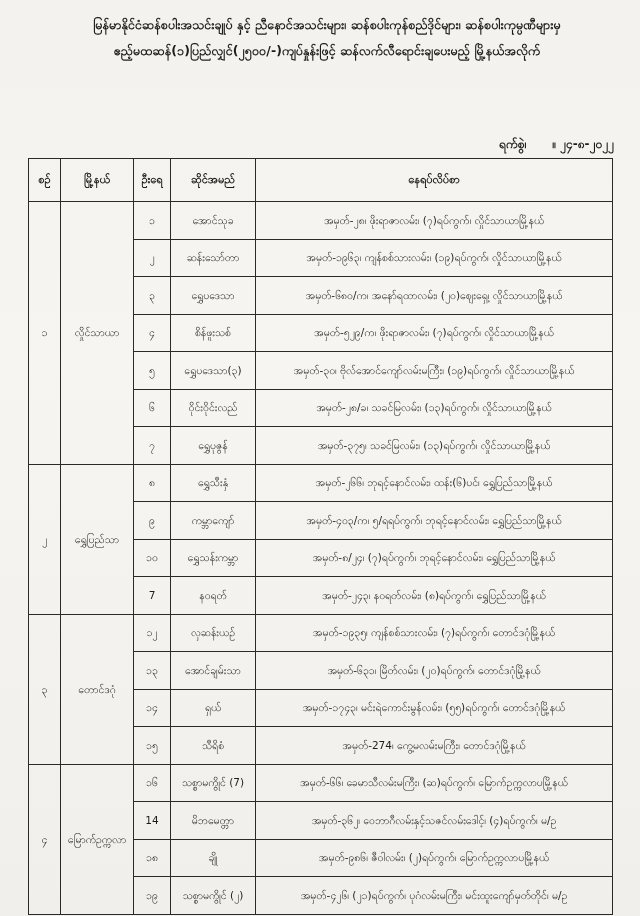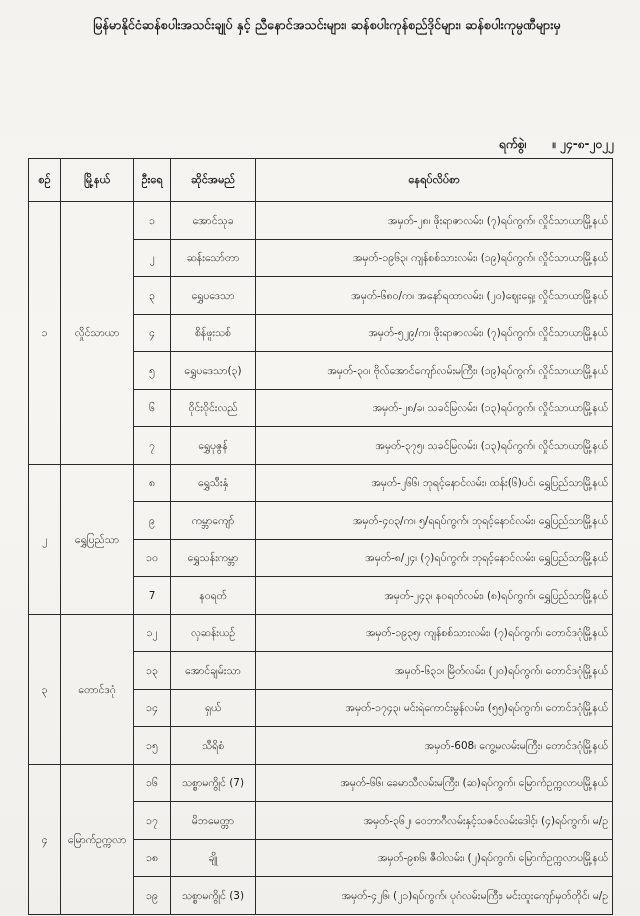--- a/index.html
+++ b/index.html
@@ -64,32 +64,33 @@
   }
   col.c-no    { width: 32px; }
   col.c-town  { width: 73px; }
   col.c-count { width: 37px; }
   col.c-shop  { width: 85px; }
   col.c-addr  { width: 357px; }
   td.cell-serial, td.cell-groupno, td.cell-town, td.cell-shop {
     text-align: center;
   }
   td.cell-addr {
-    text-align: right;
+    text-align: center;
     padding-left: 6px;
   }
   tr.data-row { height: 37.5px; }
 </style>
 </head>
 <body>
 
 <div class="page">
 
   <div class="doc-header">
     <span class="tline">မြန်မာနိုင်ငံဆန်စပါးအသင်းချုပ် နှင့် ညီနောင်အသင်းများ၊ ဆန်စပါးကုန်စည်ဒိုင်များ၊ ဆန်စပါးကုမ္ပဏီများမှ</span>
+    <span class="tline">ဧည့်မထဆန်(၁)ပြည်လျှင်(၂၅၀၀/-)ကျပ်နှုန်းဖြင့် ဆန်လက်လီရောင်းချပေးမည့် မြို့နယ်အလိုက်</span>
   </div>
 
   <div class="date-line">
     <span>ရက်စွဲ၊</span>
     <span>။ ၂၄-၈-၂၀၂၂</span>
   </div>
 
   <table class="shops">
     <colgroup>
       <col class="c-no">
@@ -180,40 +181,40 @@
           <td class="cell-addr">အမှတ်-၆၃၁၊ မြိတ်လမ်း၊ (၂၀)ရပ်ကွက်၊ တောင်ဒဂုံမြို့နယ်</td>
         </tr>
         <tr class="data-row">
           <td class="cell-serial">၁၄</td>
           <td class="cell-shop">ရှယ်</td>
           <td class="cell-addr">အမှတ်-၁၇၄၃၊ မင်းရဲကောင်းမွန်လမ်း၊ (၅၅)ရပ်ကွက်၊ တောင်ဒဂုံမြို့နယ်</td>
         </tr>
         <tr class="data-row">
           <td class="cell-serial">၁၅</td>
           <td class="cell-shop">သီရိစံ</td>
-          <td class="cell-addr">အမှတ်-608၊ ကွေ့မလမ်းမကြီး၊ တောင်ဒဂုံမြို့နယ်</td>
+          <td class="cell-addr">အမှတ်-274၊ ကွေ့မလမ်းမကြီး၊ တောင်ဒဂုံမြို့နယ်</td>
         </tr>
         <tr class="data-row">
           <td class="cell-groupno" rowspan="4">၄</td>
           <td class="cell-town" rowspan="4">မြောက်ဥက္ကလာ</td>
           <td class="cell-serial">၁၆</td>
           <td class="cell-shop">သစ္စာမကွိုင် (7)</td>
           <td class="cell-addr">အမှတ်-၆၆၊ ခေမာသီလမ်းမကြီး၊ (ဆ)ရပ်ကွက်၊ မြောက်ဥက္ကလာပမြို့နယ်</td>
         </tr>
         <tr class="data-row">
-          <td class="cell-serial">၁၇</td>
+          <td class="cell-serial">14</td>
           <td class="cell-shop">မိဘမေတ္တာ</td>
           <td class="cell-addr">အမှတ်-၃၆၂၊ ဝေဘာဂီလမ်းနှင့်သဇင်လမ်းဒေါင့်၊ (၄)ရပ်ကွက်၊ မ/ဥ</td>
         </tr>
         <tr class="data-row">
           <td class="cell-serial">၁၈</td>
           <td class="cell-shop">ချို</td>
           <td class="cell-addr">အမှတ်-၉၈၆၊ ဇီဝါလမ်း၊ (၂)ရပ်ကွက်၊ မြောက်ဥက္ကလာပမြို့နယ်</td>
         </tr>
         <tr class="data-row">
           <td class="cell-serial">၁၉</td>
-          <td class="cell-shop">သစ္စာမကွိုင် (3)</td>
+          <td class="cell-shop">သစ္စာမကွိုင် (၂)</td>
           <td class="cell-addr">အမှတ်-၄၂၆၊ (၂၁)ရပ်ကွက်၊ ပုဂံလမ်းမကြီး၊ မင်းထူးကျော်မှတ်တိုင်၊ မ/ဥ</td>
         </tr>
       </tbody>
   </table>
 
 </div>
 
 </body></html>

